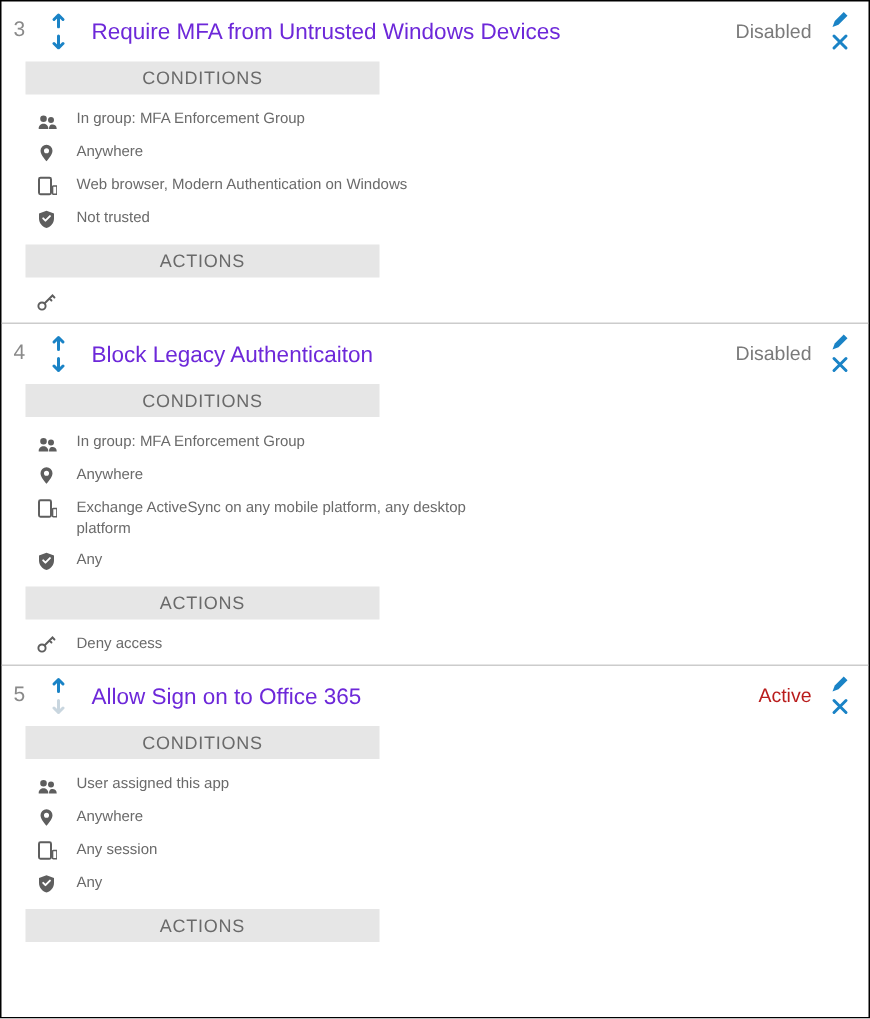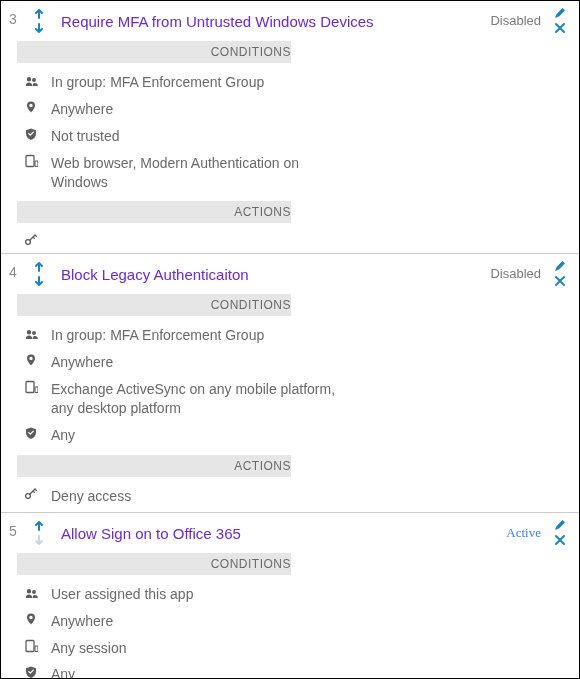--- a/index.html
+++ b/index.html
@@ -47,21 +47,21 @@
     font-size: 15px;
     padding-top: 6px;
     padding-left: 8px;
   }
   .status {
     font-size: 13px;
     padding-top: 6px;
     text-align: right;
   }
   .status.disabled { color: #7a7a7a; }
-  .status.active   { color: #3b82f6; font-family: Liberation Serif, serif; }
+  .status.active   { color: #b91c1c; }
   .rule-actions {
     display: flex;
     flex-direction: column;
     align-items: center;
     gap: 2px;
     width: 22px;
     padding-top: 0;
   }
   .rule-actions .icon-btn {
     cursor: pointer;
@@ -69,34 +69,34 @@
   }
   .blocks {
     padding-left: 8px;
     padding-right: 0;
   }
   .section-header {
     background: #e6e6e6;
     color: #6a6a6a;
     font-size: 12px;
     letter-spacing: 0.5px;
-    text-align: right;
+    text-align: center;
     padding: 4px 0;
-    width: 274px;
+    width: 236px;
     margin-top: 6px;
     margin-bottom: 6px;
     font-weight: 500;
   }
   .cond-row {
     display: flex;
     align-items: flex-start;
     gap: 12px;
     padding: 4px 0 4px 6px;
     color: #6a6a6a;
-    font-size: 14px;
+    font-size: 10px;
     max-width: 330px;
   }
   .cond-row .icn {
     width: 16px;
     display: flex;
     justify-content: center;
     color: #5e5e5e;
   }
   .cond-row .txt {
     flex: 1;
@@ -152,32 +152,32 @@
           <span class="icn">
             <svg width="14" height="14" viewBox="0 0 14 14">
               <use href="#ic-pin"></use>
             </svg>
           </span>
           <span class="txt">Anywhere</span>
         </div>
         <div class="cond-row">
           <span class="icn">
             <svg width="14" height="14" viewBox="0 0 14 14">
+              <use href="#ic-device"></use>
+            </svg>
+          </span>
+          <span class="txt">Web browser, Modern Authentication on Windows</span>
+        </div>
+        <div class="cond-row">
+          <span class="icn">
+            <svg width="14" height="14" viewBox="0 0 14 14">
               <use href="#ic-shield"></use>
             </svg>
           </span>
           <span class="txt">Not trusted</span>
-        </div>
-        <div class="cond-row">
-          <span class="icn">
-            <svg width="14" height="14" viewBox="0 0 14 14">
-              <use href="#ic-device"></use>
-            </svg>
-          </span>
-          <span class="txt">Web browser, Modern Authentication on Windows</span>
         </div>
         <div class="section-header">ACTIONS</div>
         <div class="cond-row">
           <span class="icn">
             <svg width="14" height="14" viewBox="0 0 14 14">
               <use href="#ic-key"></use>
             </svg>
           </span>
         </div>
       </div>

